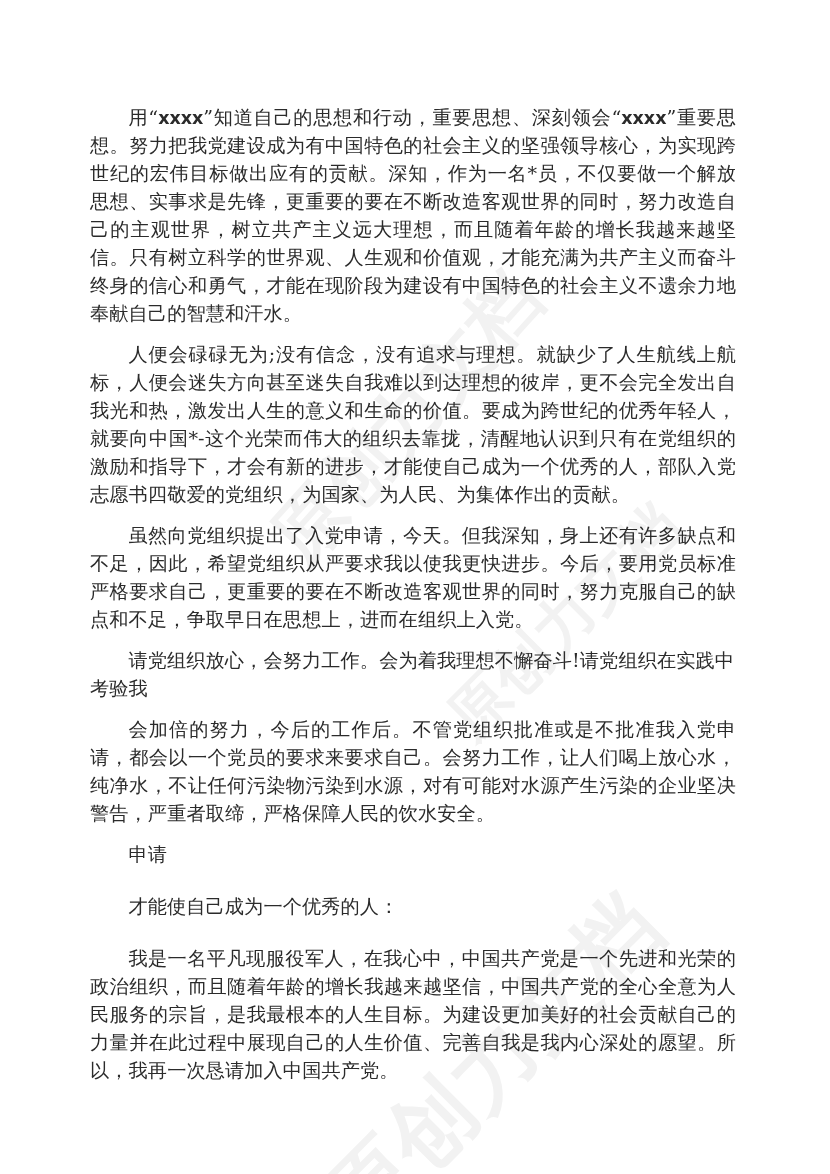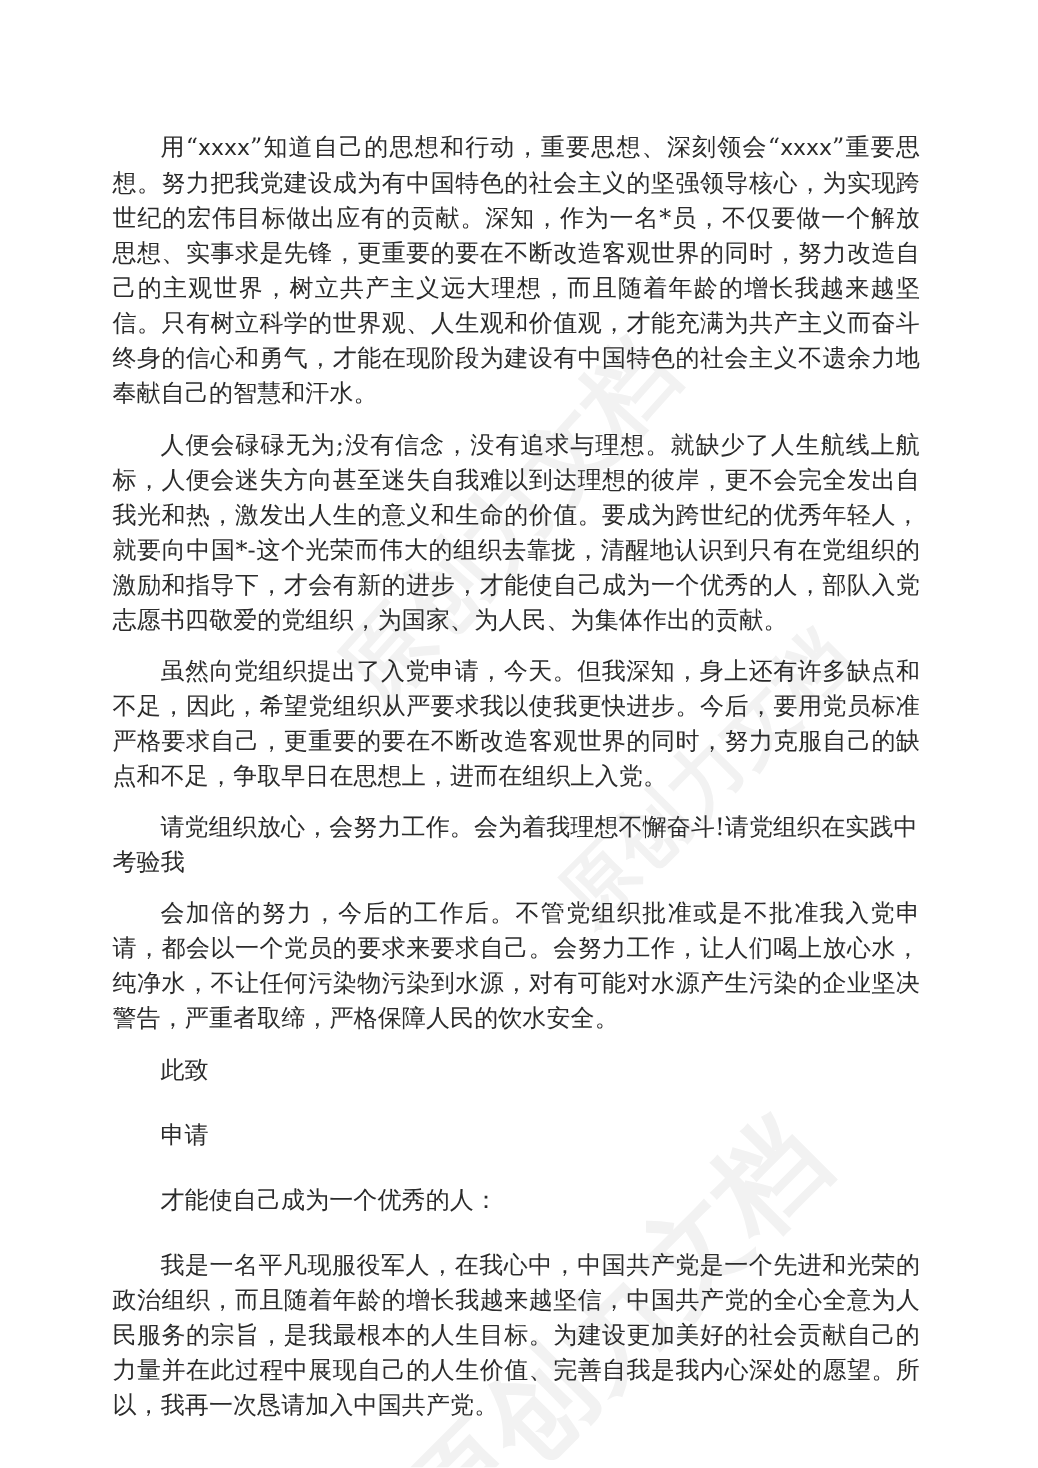--- a/index.html
+++ b/index.html
@@ -77,21 +77,21 @@
     margin-bottom: 24px;
     text-align: left;
   }
 
   p.para.noindent-last {
     text-align: left;
   }
 
   .latin-bold {
     font-family: "DejaVu Sans", "Liberation Sans", sans-serif;
-    font-weight: 400;
+    font-weight: 700;
     font-size: 17.5px;
     letter-spacing: 0;
   }
 </style>
 </head>
 <body>
 
 <div class="page">
 
   <div class="watermark-layer">
@@ -105,21 +105,20 @@
     <p class="para"><span>用“</span><span class="latin-bold">xxxx</span><span>”知道自己的思想和行动，重要思想、深刻领会“</span><span class="latin-bold">xxxx</span><span>”重要思想。努力把我党建设成为有中国特色的社会主义的坚强领导核心，为实现跨世纪的宏伟目标做出应有的贡献。深知，作为一名*员，不仅要做一个解放思想、实事求是先锋，更重要的要在不断改造客观世界的同时，努力改造自己的主观世界，树立共产主义远大理想，而且随着年龄的增长我越来越坚信。只有树立科学的世界观、人生观和价值观，才能充满为共产主义而奋斗终身的信心和勇气，才能在现阶段为建设有中国特色的社会主义不遗余力地奉献自己的智慧和汗水。</span></p>
 
     <p class="para">人便会碌碌无为;没有信念，没有追求与理想。就缺少了人生航线上航标，人便会迷失方向甚至迷失自我难以到达理想的彼岸，更不会完全发出自我光和热，激发出人生的意义和生命的价值。要成为跨世纪的优秀年轻人，就要向中国*-这个光荣而伟大的组织去靠拢，清醒地认识到只有在党组织的激励和指导下，才会有新的进步，才能使自己成为一个优秀的人，部队入党志愿书四敬爱的党组织，为国家、为人民、为集体作出的贡献。</p>
 
     <p class="para">虽然向党组织提出了入党申请，今天。但我深知，身上还有许多缺点和不足，因此，希望党组织从严要求我以使我更快进步。今后，要用党员标准严格要求自己，更重要的要在不断改造客观世界的同时，努力克服自己的缺点和不足，争取早日在思想上，进而在组织上入党。</p>
 
     <p class="para noindent-last">请党组织放心，会努力工作。会为着我理想不懈奋斗!请党组织在实践中考验我</p>
 
     <p class="para">会加倍的努力，今后的工作后。不管党组织批准或是不批准我入党申请，都会以一个党员的要求来要求自己。会努力工作，让人们喝上放心水，纯净水，不让任何污染物污染到水源，对有可能对水源产生污染的企业坚决警告，严重者取缔，严格保障人民的饮水安全。</p>
 
-    <p class="para short">此致</p>
 
 
     <p class="para short">申请</p>
 
     <p class="para short">才能使自己成为一个优秀的人：</p>
 
     <p class="para">我是一名平凡现服役军人，在我心中，中国共产党是一个先进和光荣的政治组织，而且随着年龄的增长我越来越坚信，中国共产党的全心全意为人民服务的宗旨，是我最根本的人生目标。为建设更加美好的社会贡献自己的力量并在此过程中展现自己的人生价值、完善自我是我内心深处的愿望。所以，我再一次恳请加入中国共产党。</p>
 
   </div>
 </div>

